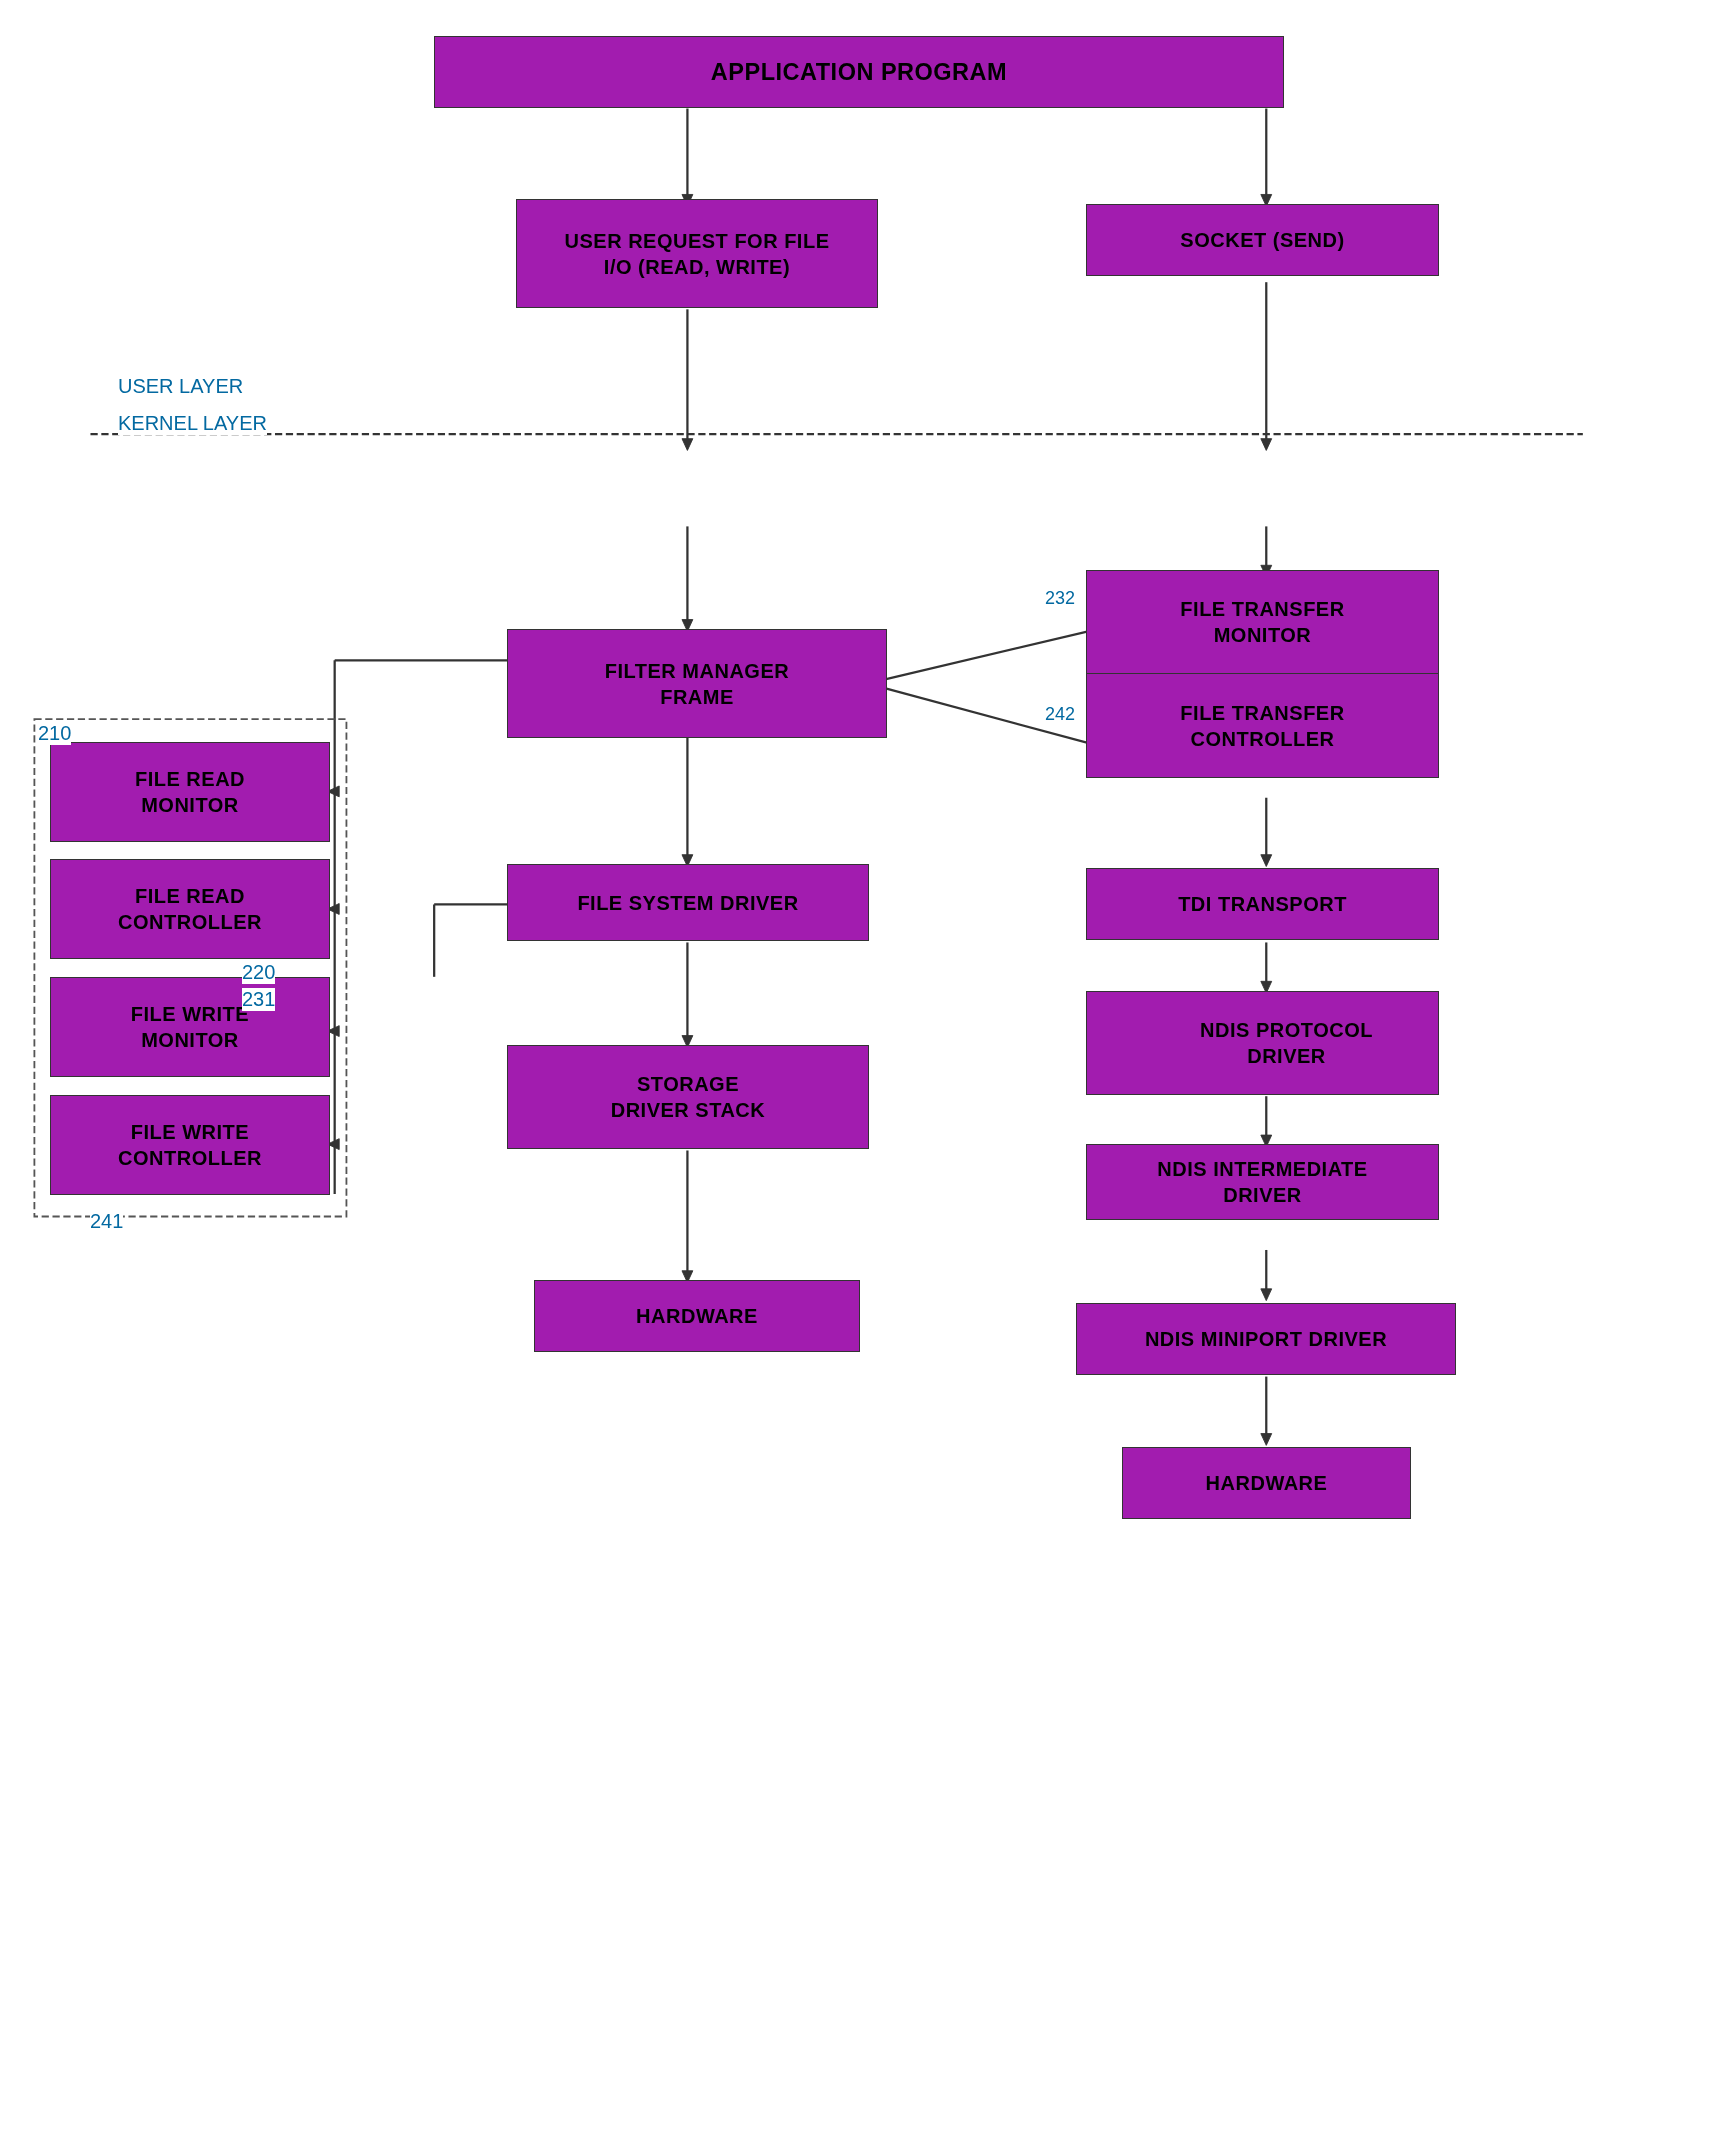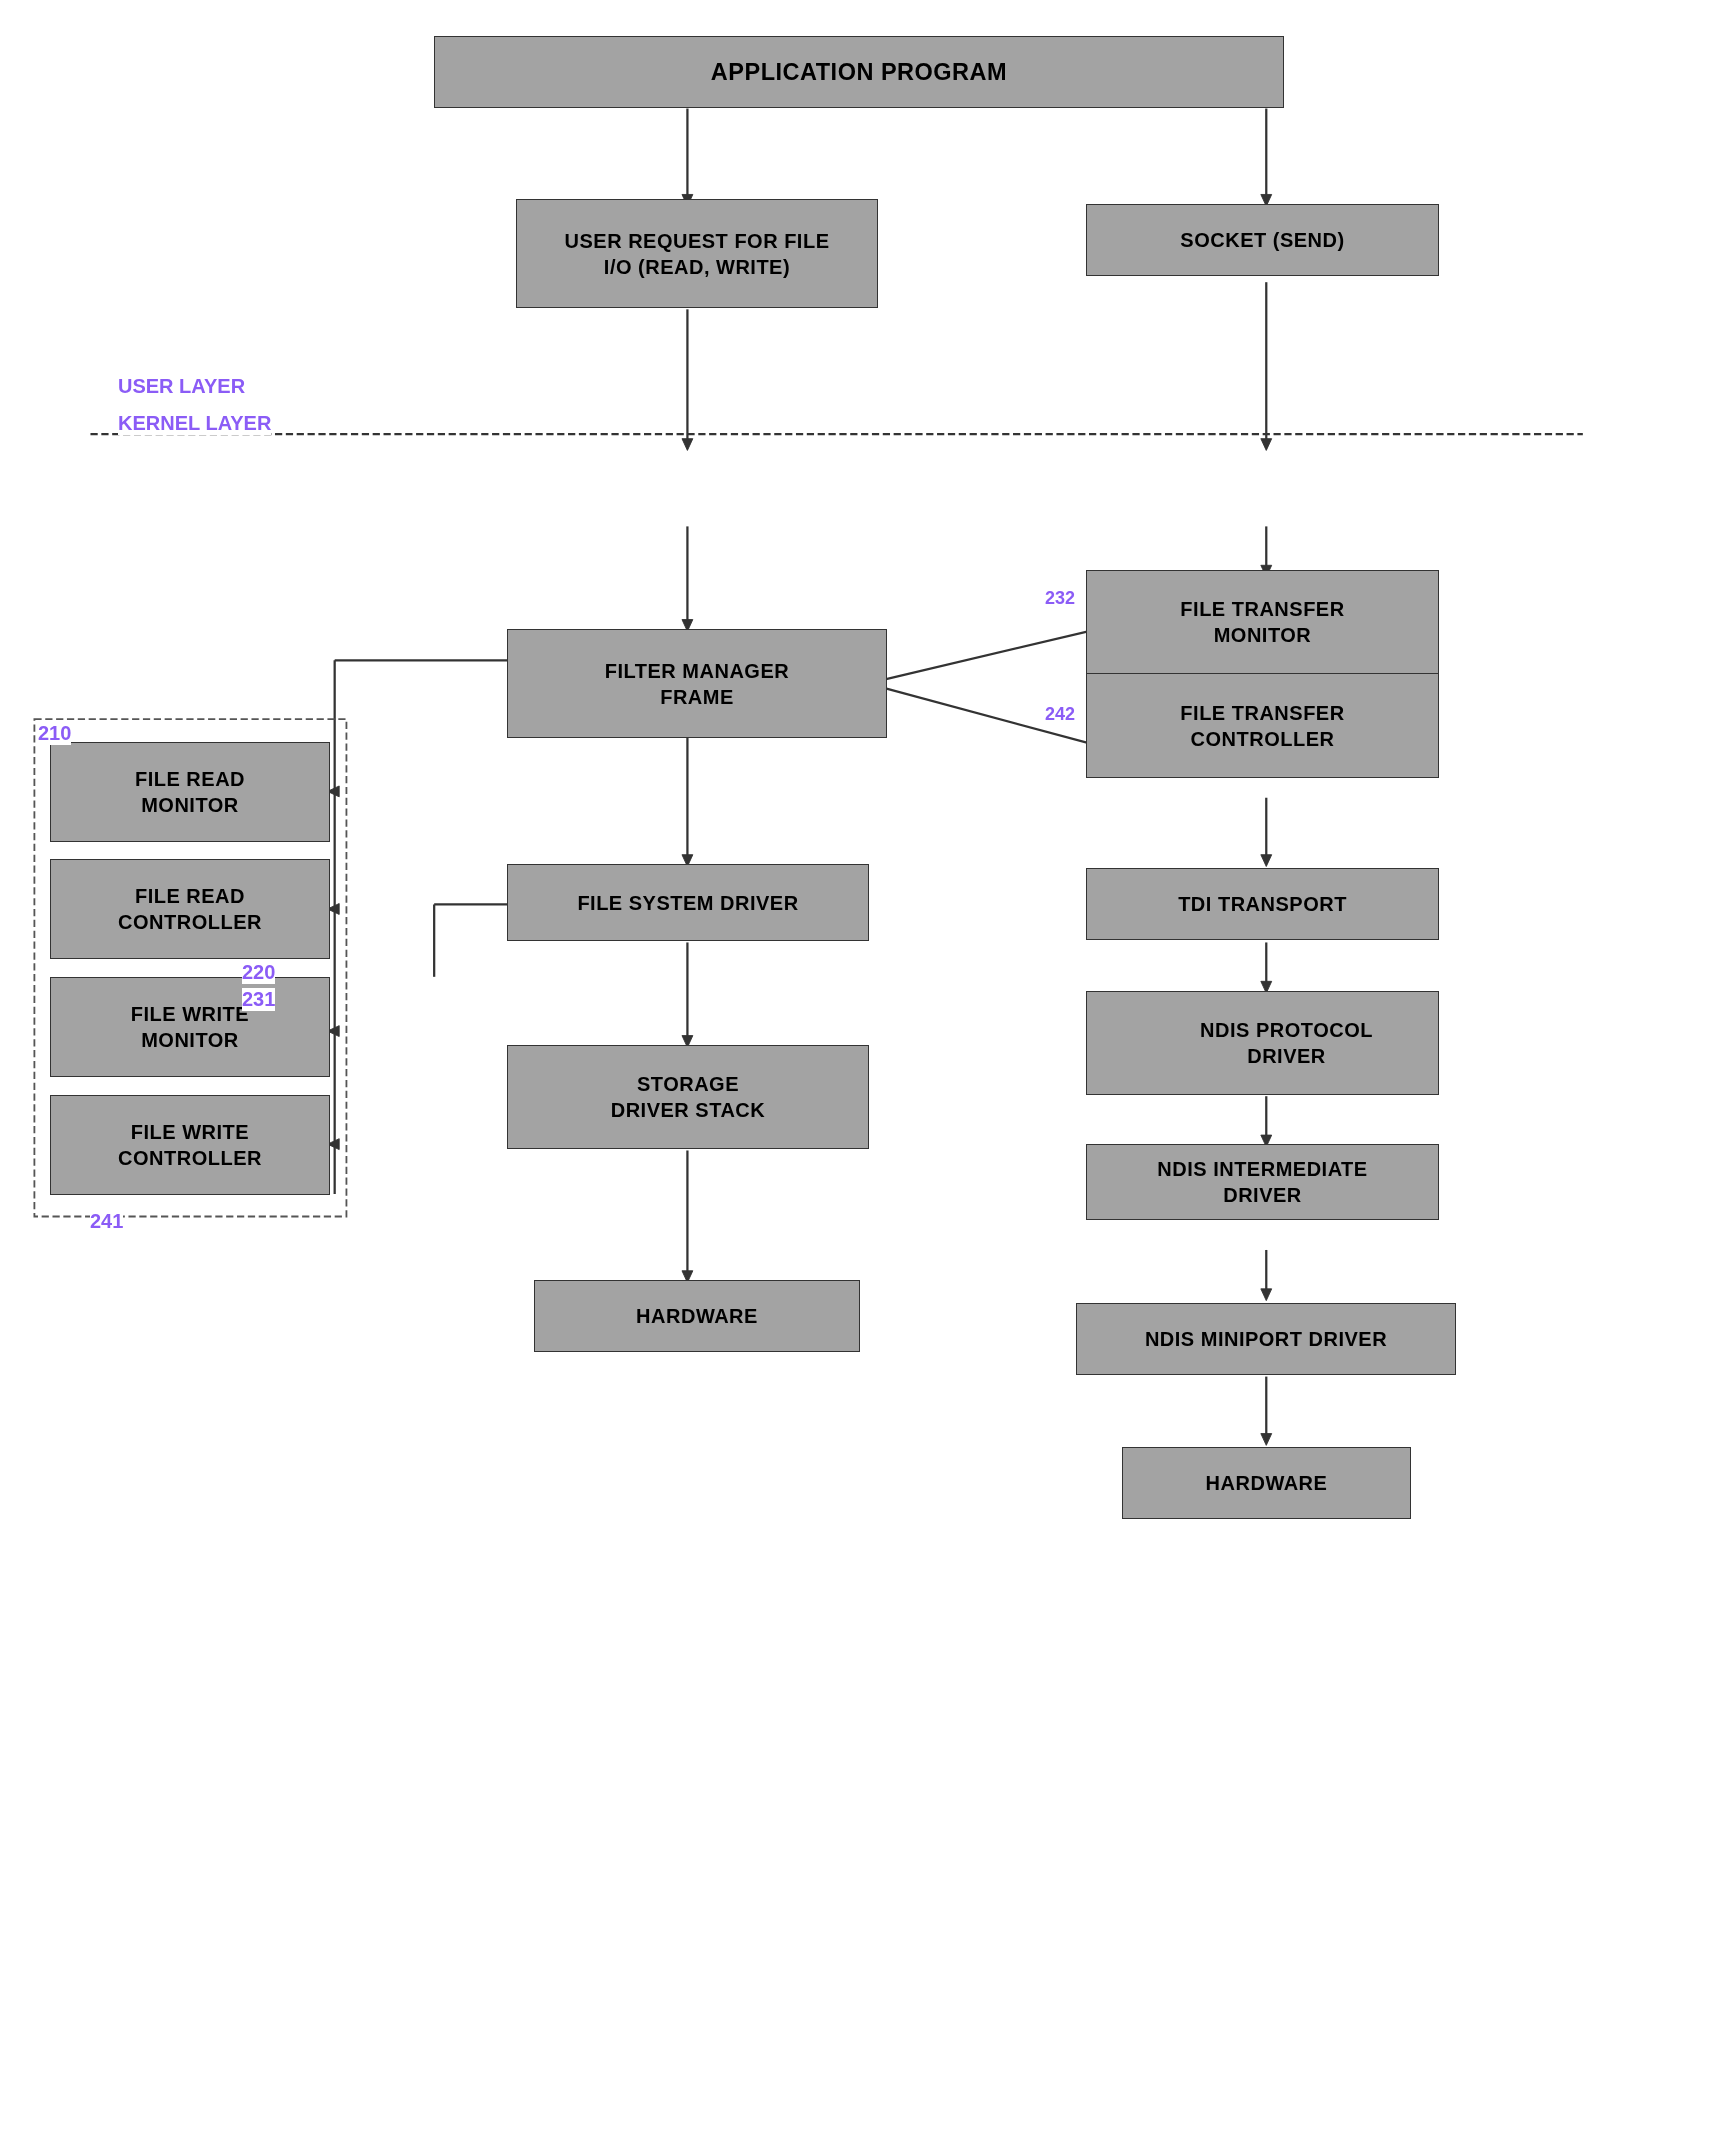--- a/index.html
+++ b/index.html
@@ -15,36 +15,36 @@
     .diagram-container {
       position: relative;
       width: 1733px;
       height: 2149px;
       background: #fff;
     }
 
     .box {
       position: absolute;
       border: 1.8px solid #333;
-      background: #a3a3a3;
+      background: #a21caf;
       text-align: center;
       display: flex;
       align-items: center;
       justify-content: center;
       font-size: 20px;
       font-weight: bold;
       letter-spacing: 0.5px;
       line-height: 1.3;
     }
 
     .label {
       position: absolute;
       font-size: 20px;
-      font-weight: bold;
-      color: #8b5cf6;
+      font-weight: normal;
+      color: #0369a1;
       background: #fff;
     }
 
     
     svg.arrows {
       position: absolute;
       top: 0;
       left: 0;
       width: 1733px;
       height: 2149px;

